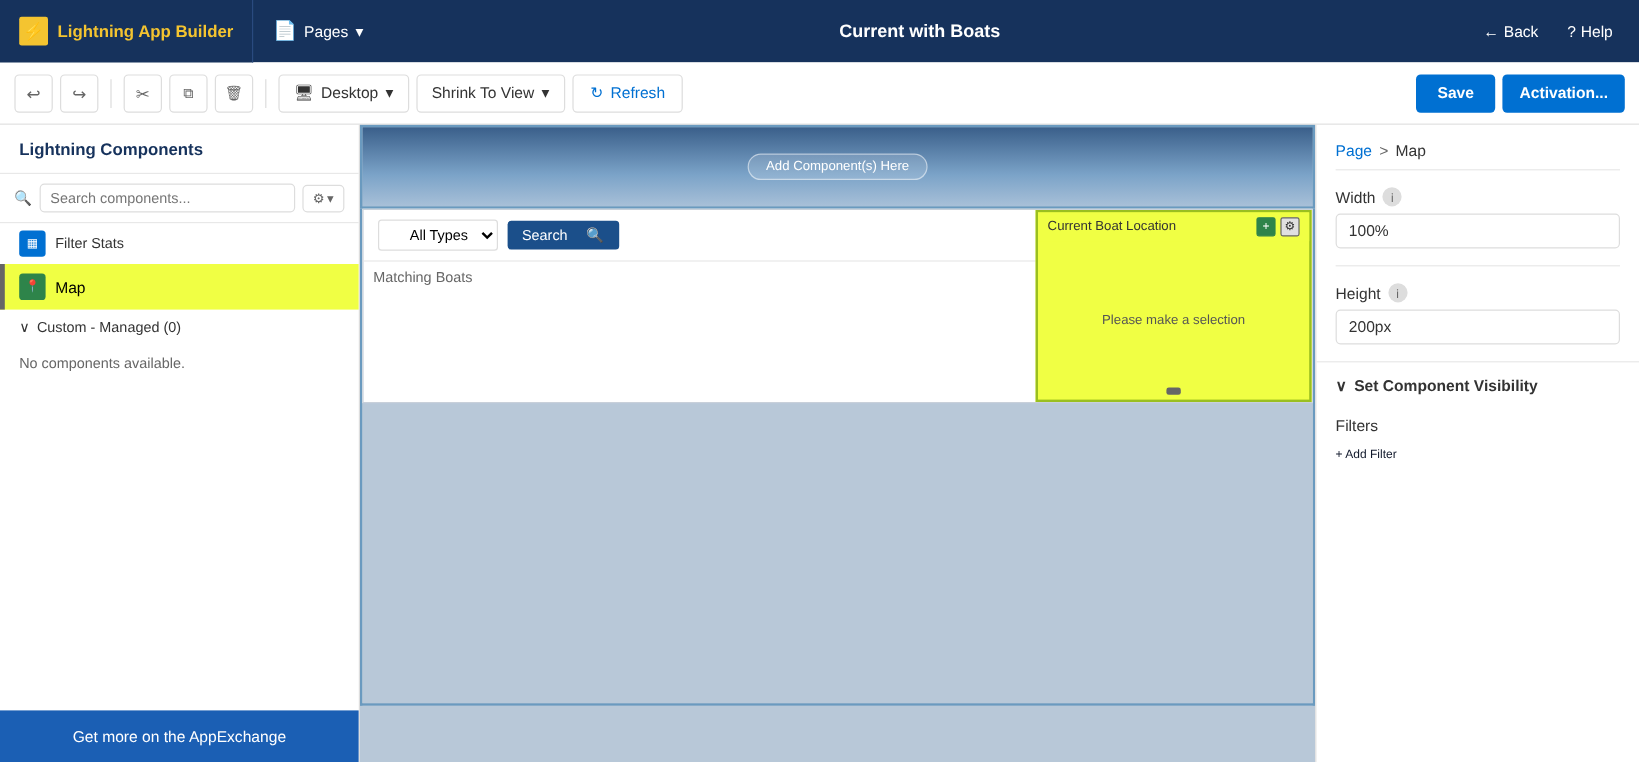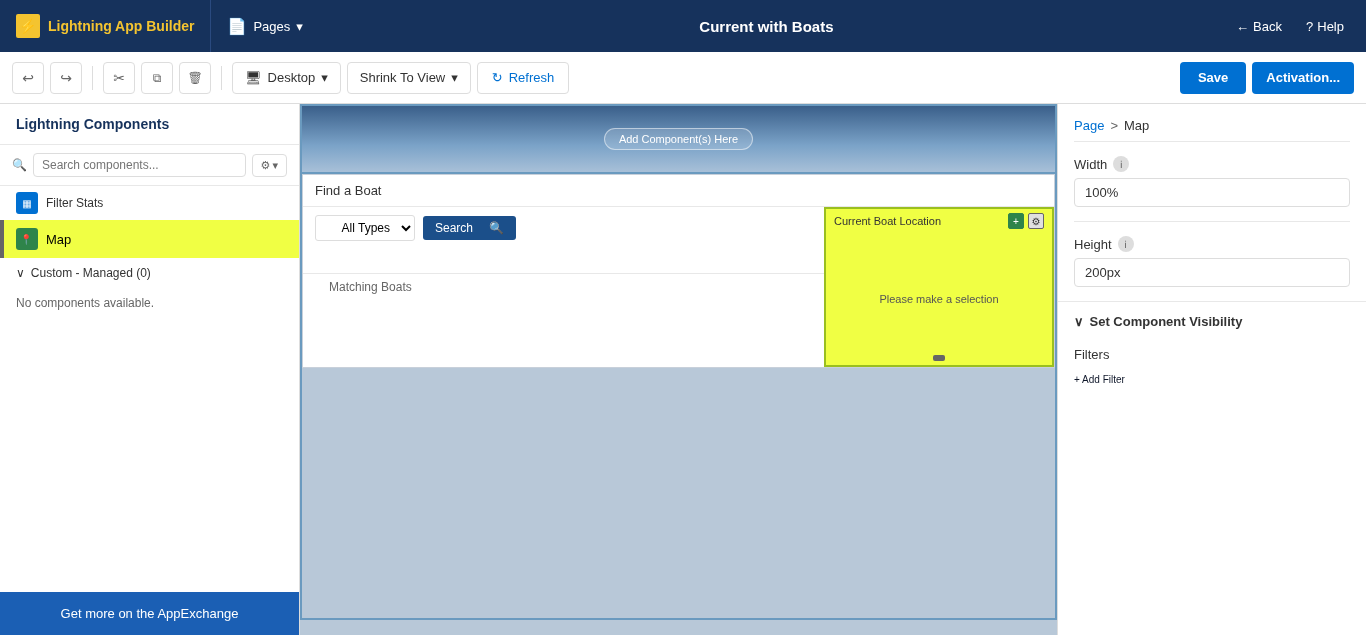--- a/index.html
+++ b/index.html
@@ -143,21 +143,21 @@
     }
     .type-select {
       border: 1px solid #ddd; border-radius: 3px; padding: 4px 8px; font-size: 12px;
       background: white; min-width: 100px; text-align: right;
     }
     .search-boat-btn {
       background: #1b4f8a; color: white; border: none; border-radius: 3px;
       padding: 5px 12px; font-size: 12px; cursor: pointer; display: flex; align-items: center; gap: 16px;
     }
     .matching-row {
-      padding: 6px 26px; font-size: 12px; color: #666; border-top: 1px solid #e8e8e8; margin-top: 24px;
+      padding: 6px 8px; font-size: 12px; color: #666; border-top: 1px solid #e8e8e8;
     }
     .two-column { display: flex; gap: 0; }
     .boat-list-col { flex: 1; }
     .map-col {
       width: 230px; background: #f0ff44; border: 2px solid #9abf20; position: relative;
       display: flex; flex-direction: column; min-height: 160px;
     }
     .map-col-header {
       display: flex; align-items: center; justify-content: space-between;
       padding: 4px 8px; font-size: 11px; color: #333; background: #f0ff44;
@@ -174,21 +174,21 @@
       font-size: 11px; color: #555; padding: 20px;
     }
     .map-resize-handle {
       position: absolute; bottom: 4px; left: 50%; transform: translateX(-50%);
       width: 12px; height: 6px; background: #666; border-radius: 2px; cursor: s-resize;
     }
     .canvas-empty { height: 250px; background: #b8c8d8; }
 
     
     .right-panel {
-      width: 309px; background: white; border-left: 1px solid #ddd;
+      width: 270px; background: white; border-left: 1px solid #ddd;
       overflow-y: auto; flex-shrink: 0; padding: 0;
     }
     .breadcrumb-row {
       display: flex; align-items: center; gap: 6px; padding: 14px 16px 8px;
       font-size: 13px; color: #0070d2;
     }
     .breadcrumb-sep { color: #666; }
     .breadcrumb-current { color: #333; font-weight: 500; }
     .divider-line { height: 1px; background: #e8e8e8; margin: 0 16px; }
     .property-section { padding: 14px 16px; }
@@ -323,21 +323,20 @@
 
   <div class="canvas-area">
 
     <div class="canvas-top-banner">
       <button class="add-component-btn">Add Component(s) Here</button>
     </div>
 
     <div class="canvas-content">
 
       <div class="find-boat-panel">
-        <div class="find-boat-header">Find a Boat</div>
         <div class="two-column">
           <div class="boat-list-col">
             <div class="find-boat-body">
               <select class="type-select">
                 <option>All Types</option>
               </select>
               <button class="search-boat-btn">
                 <span>Search</span>
                 <span>🔍</span>
               </button>

